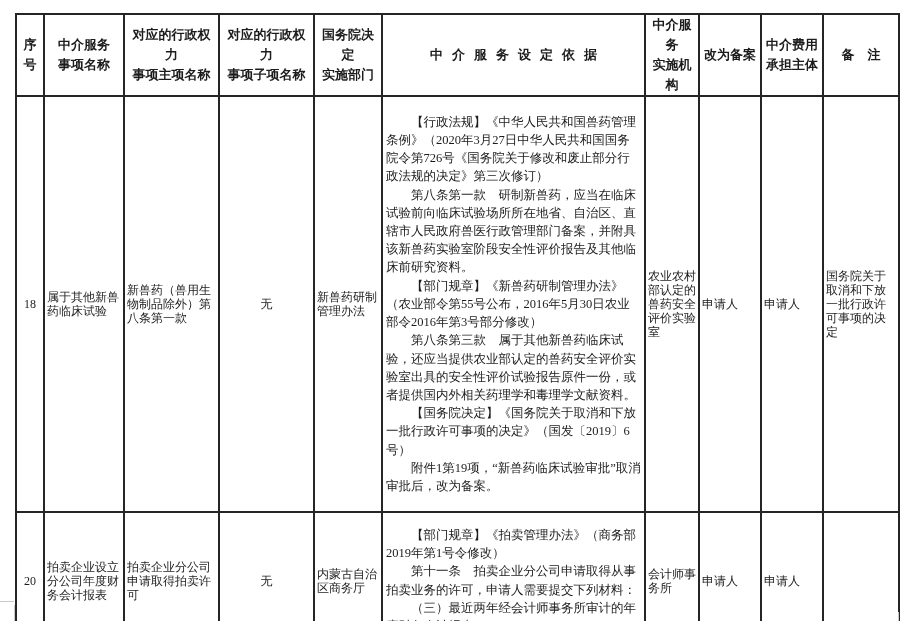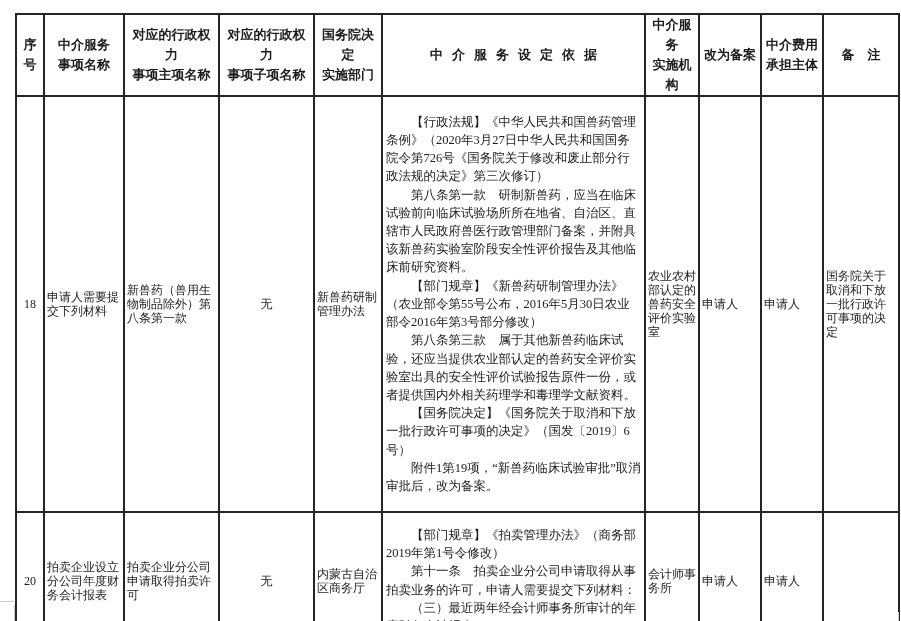--- a/index.html
+++ b/index.html
@@ -89,21 +89,21 @@
     <th class="ls-basis">中介服务设定依据</th>
     <th>中介服务
 实施机构</th>
     <th>改为备案</th>
     <th>中介费用
 承担主体</th>
     <th class="ls-remark">备注</th>
   </tr>
   <tr style="height:416px;">
     <td class="center">18</td>
-    <td>申请人需要提交下列材料</td>
+    <td>属于其他新兽药临床试验</td>
     <td>新兽药（兽用生物制品除外）第八条第一款</td>
     <td class="center">无</td>
     <td>新兽药研制管理办法</td>
     <td class="basis">　　【行政法规】《中华人民共和国兽药管理条例》（2020年3月27日中华人民共和国国务院令第726号《国务院关于修改和废止部分行政法规的决定》第三次修订）
 　　第八条第一款　研制新兽药，应当在临床试验前向临床试验场所所在地省、自治区、直辖市人民政府兽医行政管理部门备案，并附具该新兽药实验室阶段安全性评价报告及其他临床前研究资料。
 　　【部门规章】《新兽药研制管理办法》（农业部令第55号公布，2016年5月30日农业部令2016年第3号部分修改）
 　　第八条第三款　属于其他新兽药临床试验，还应当提供农业部认定的兽药安全评价实验室出具的安全性评价试验报告原件一份，或者提供国内外相关药理学和毒理学文献资料。
 　　【国务院决定】《国务院关于取消和下放一批行政许可事项的决定》（国发〔2019〕6号）
 　　附件1第19项，“新兽药临床试验审批”取消审批后，改为备案。</td>
     <td>农业农村部认定的兽药安全评价实验室</td>

